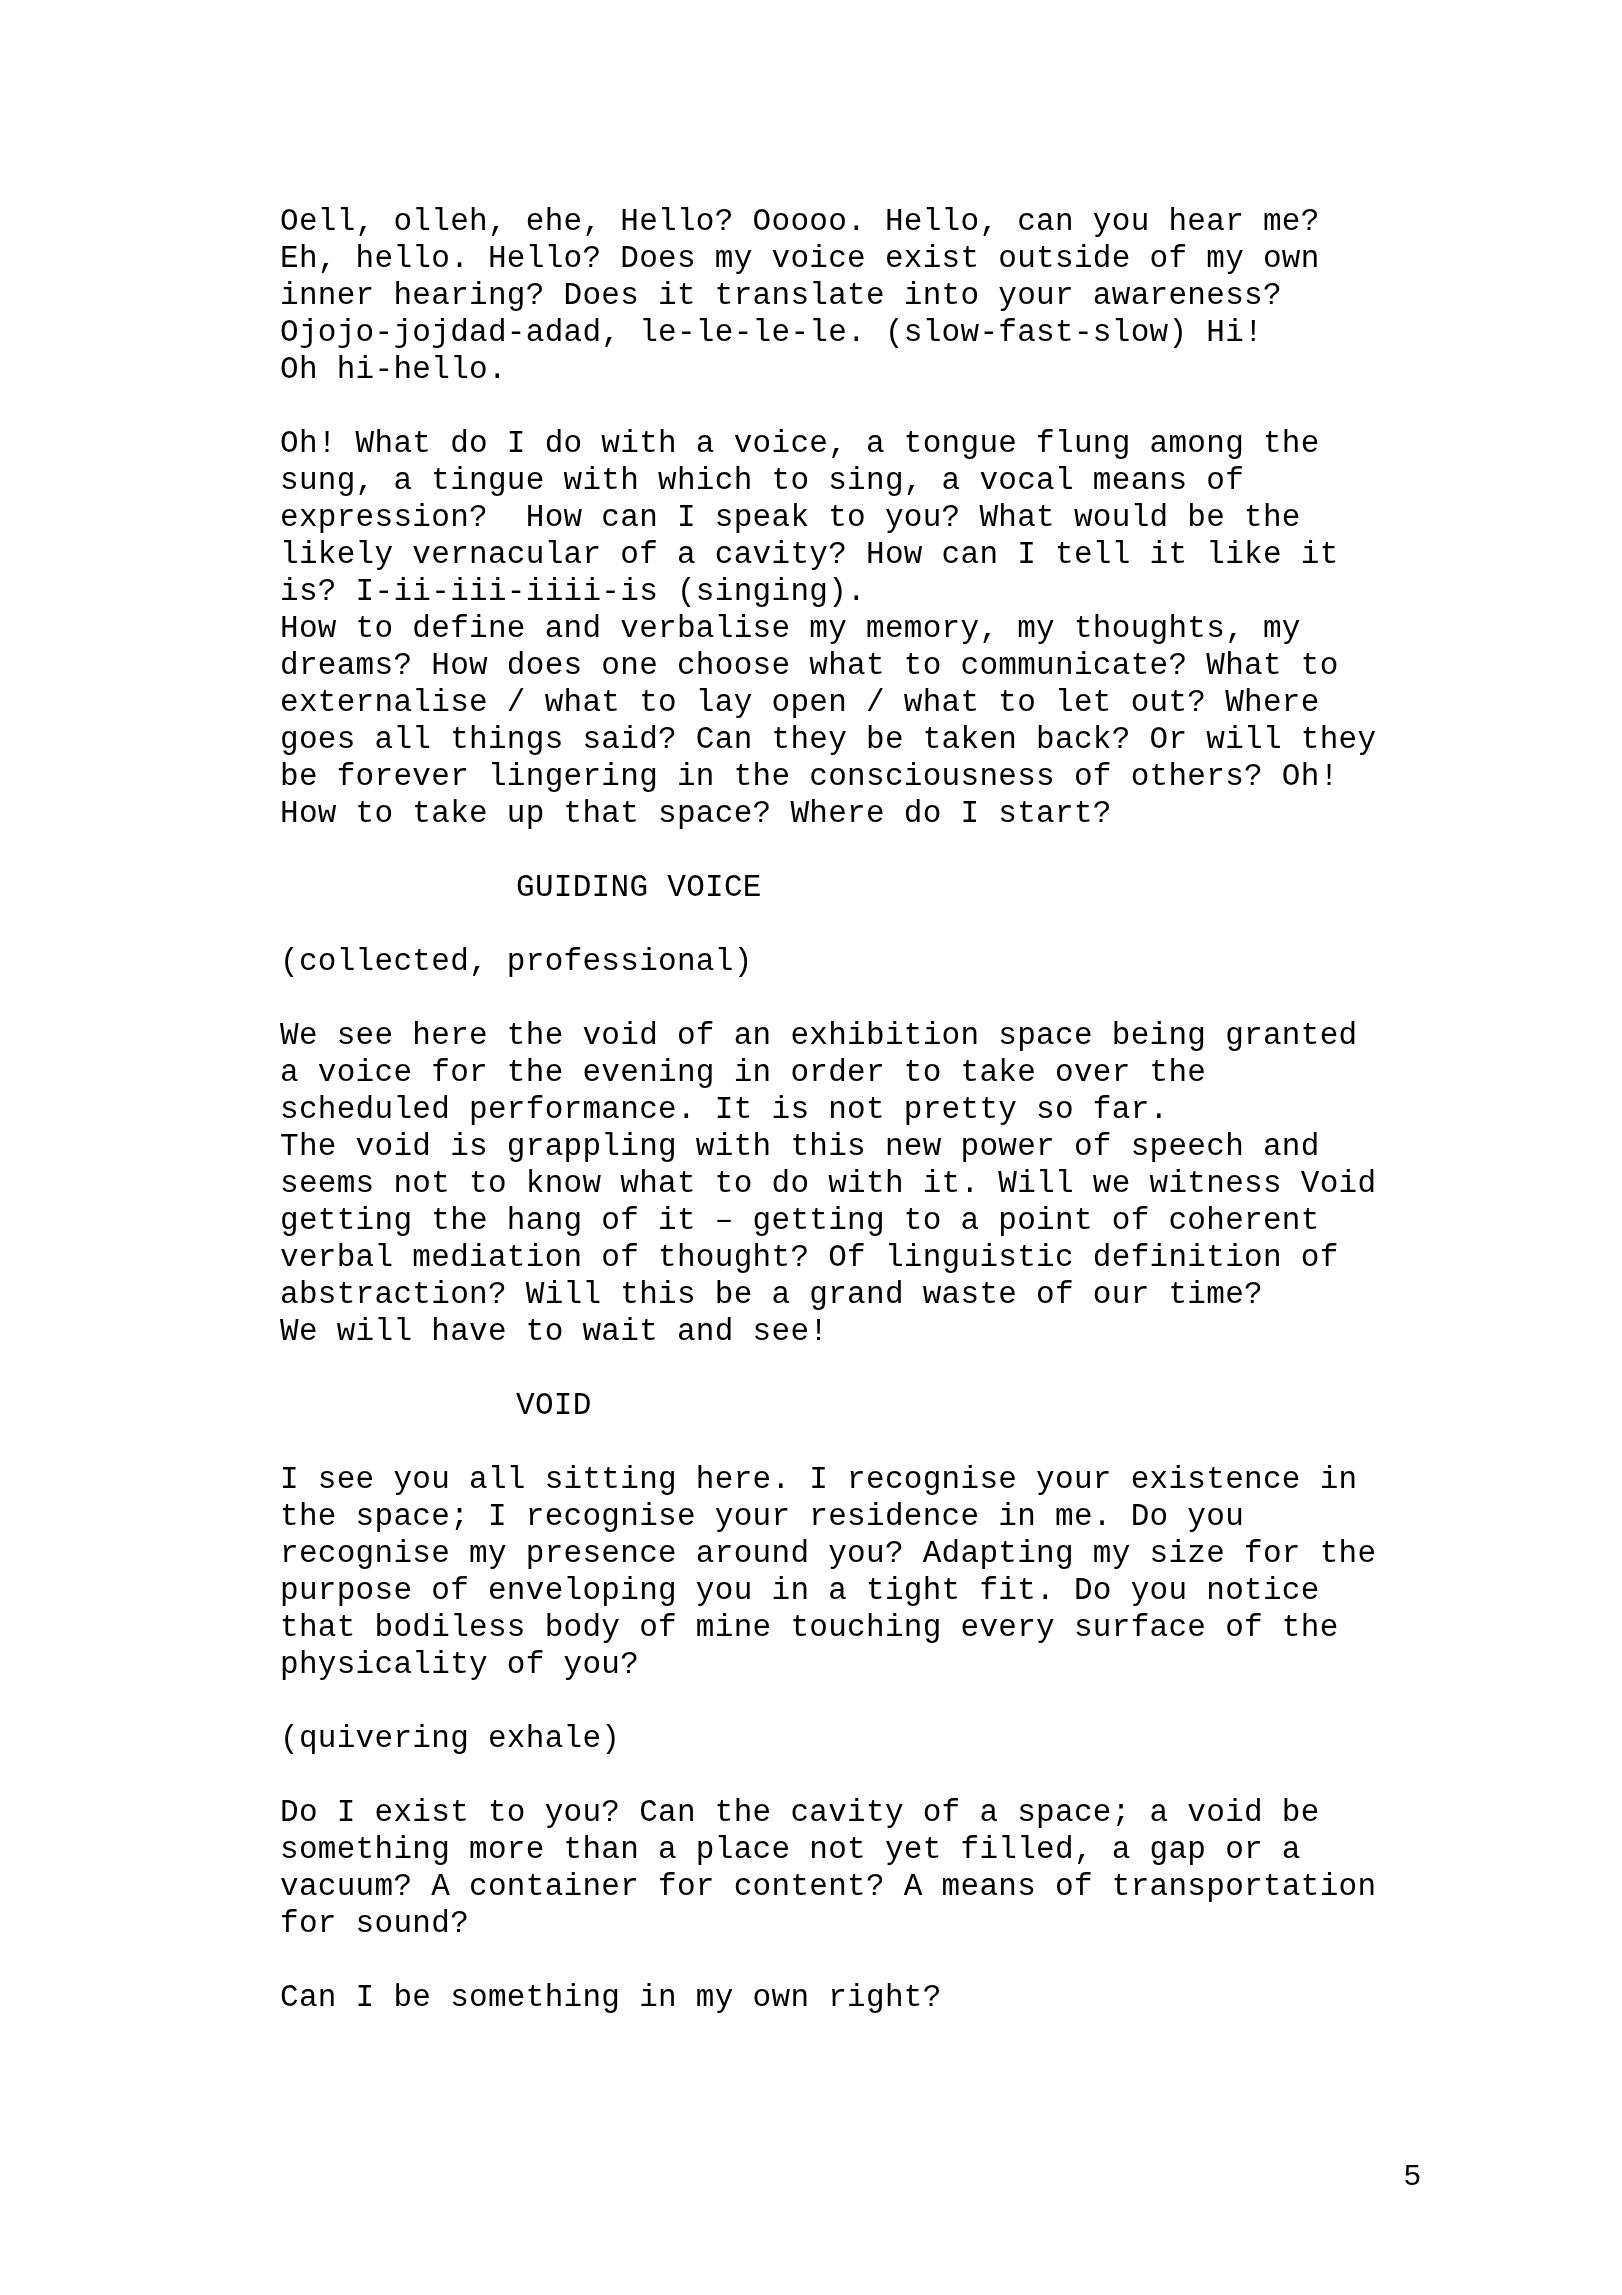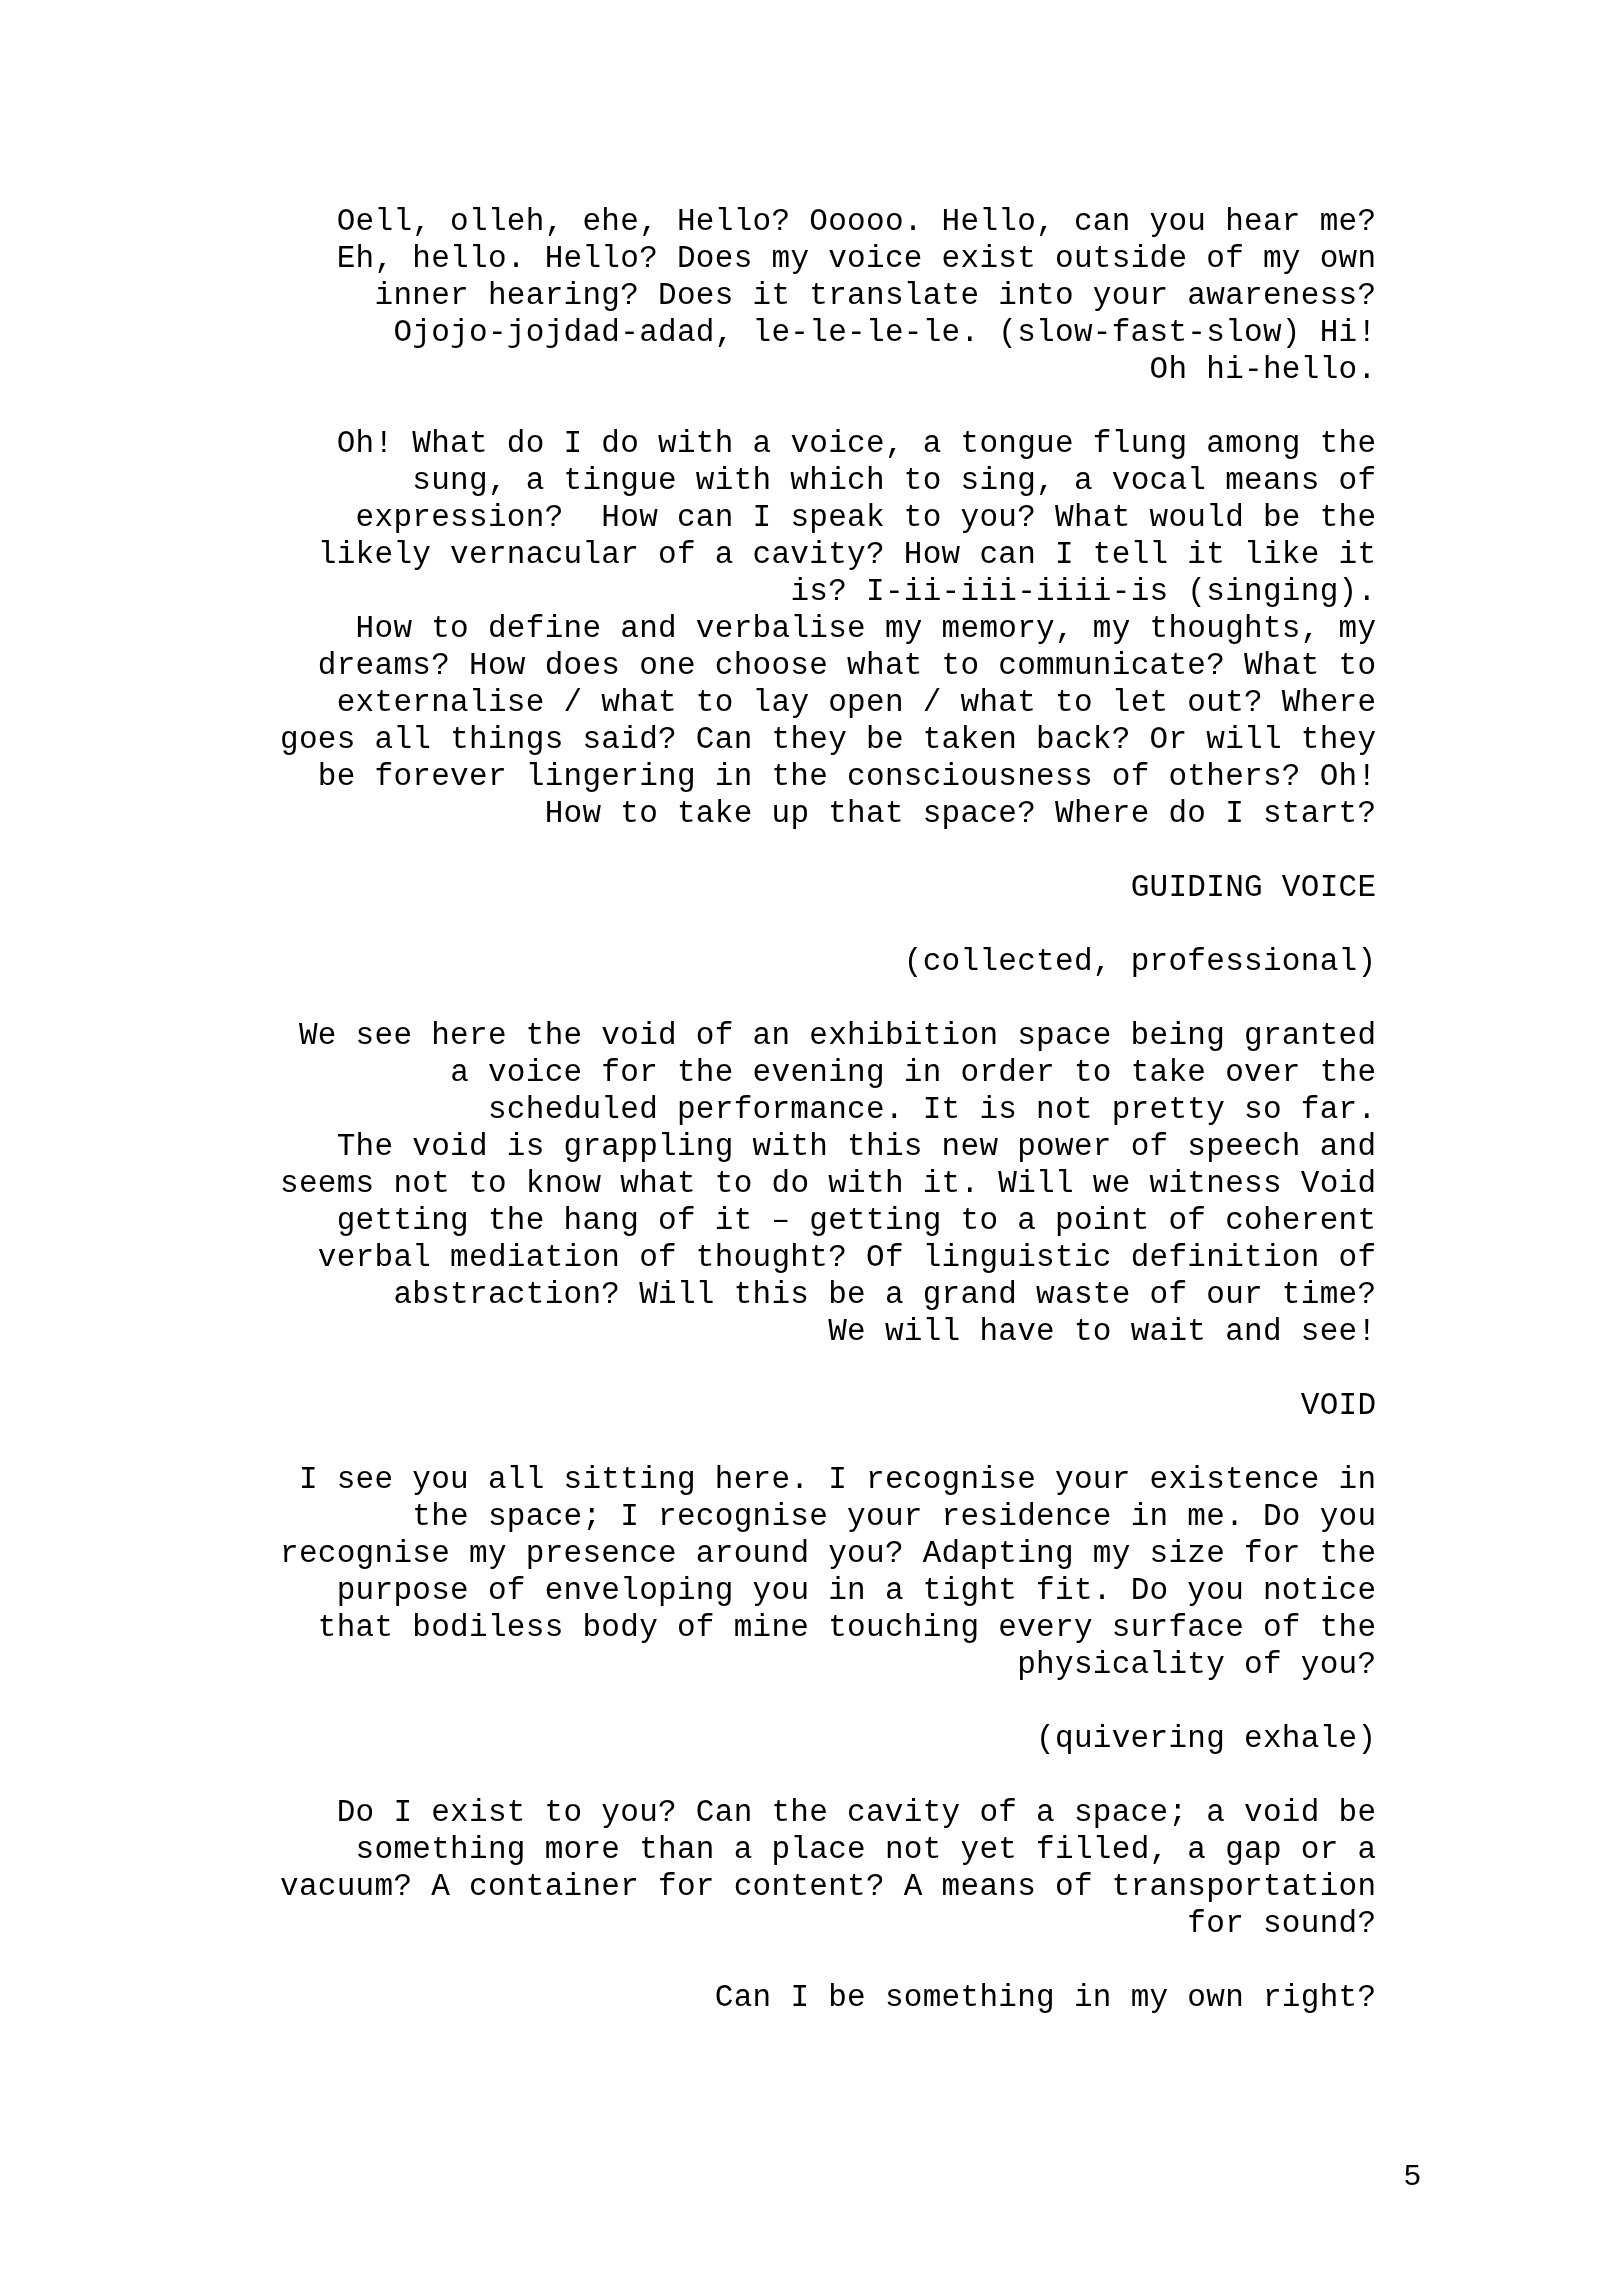--- a/index.html
+++ b/index.html
@@ -17,21 +17,20 @@
   }
   .content {
     position: absolute;
     left: 280px;
     top: 203px;
     font-family: "Liberation Mono", "DejaVu Sans Mono", monospace;
     font-size: 31px;
     line-height: 37px;
     white-space: pre;
     letter-spacing: 0.3px;
-    text-align: right;
   }
   .block { margin-top: 37px; }
   .block:first-child { margin-top: 0; }
   .heading { padding-left: 236px; }
   .line { height: 37px; }
   .it { }
   .page-number {
     position: absolute;
     top: 2158px;
     left: 1404px;

